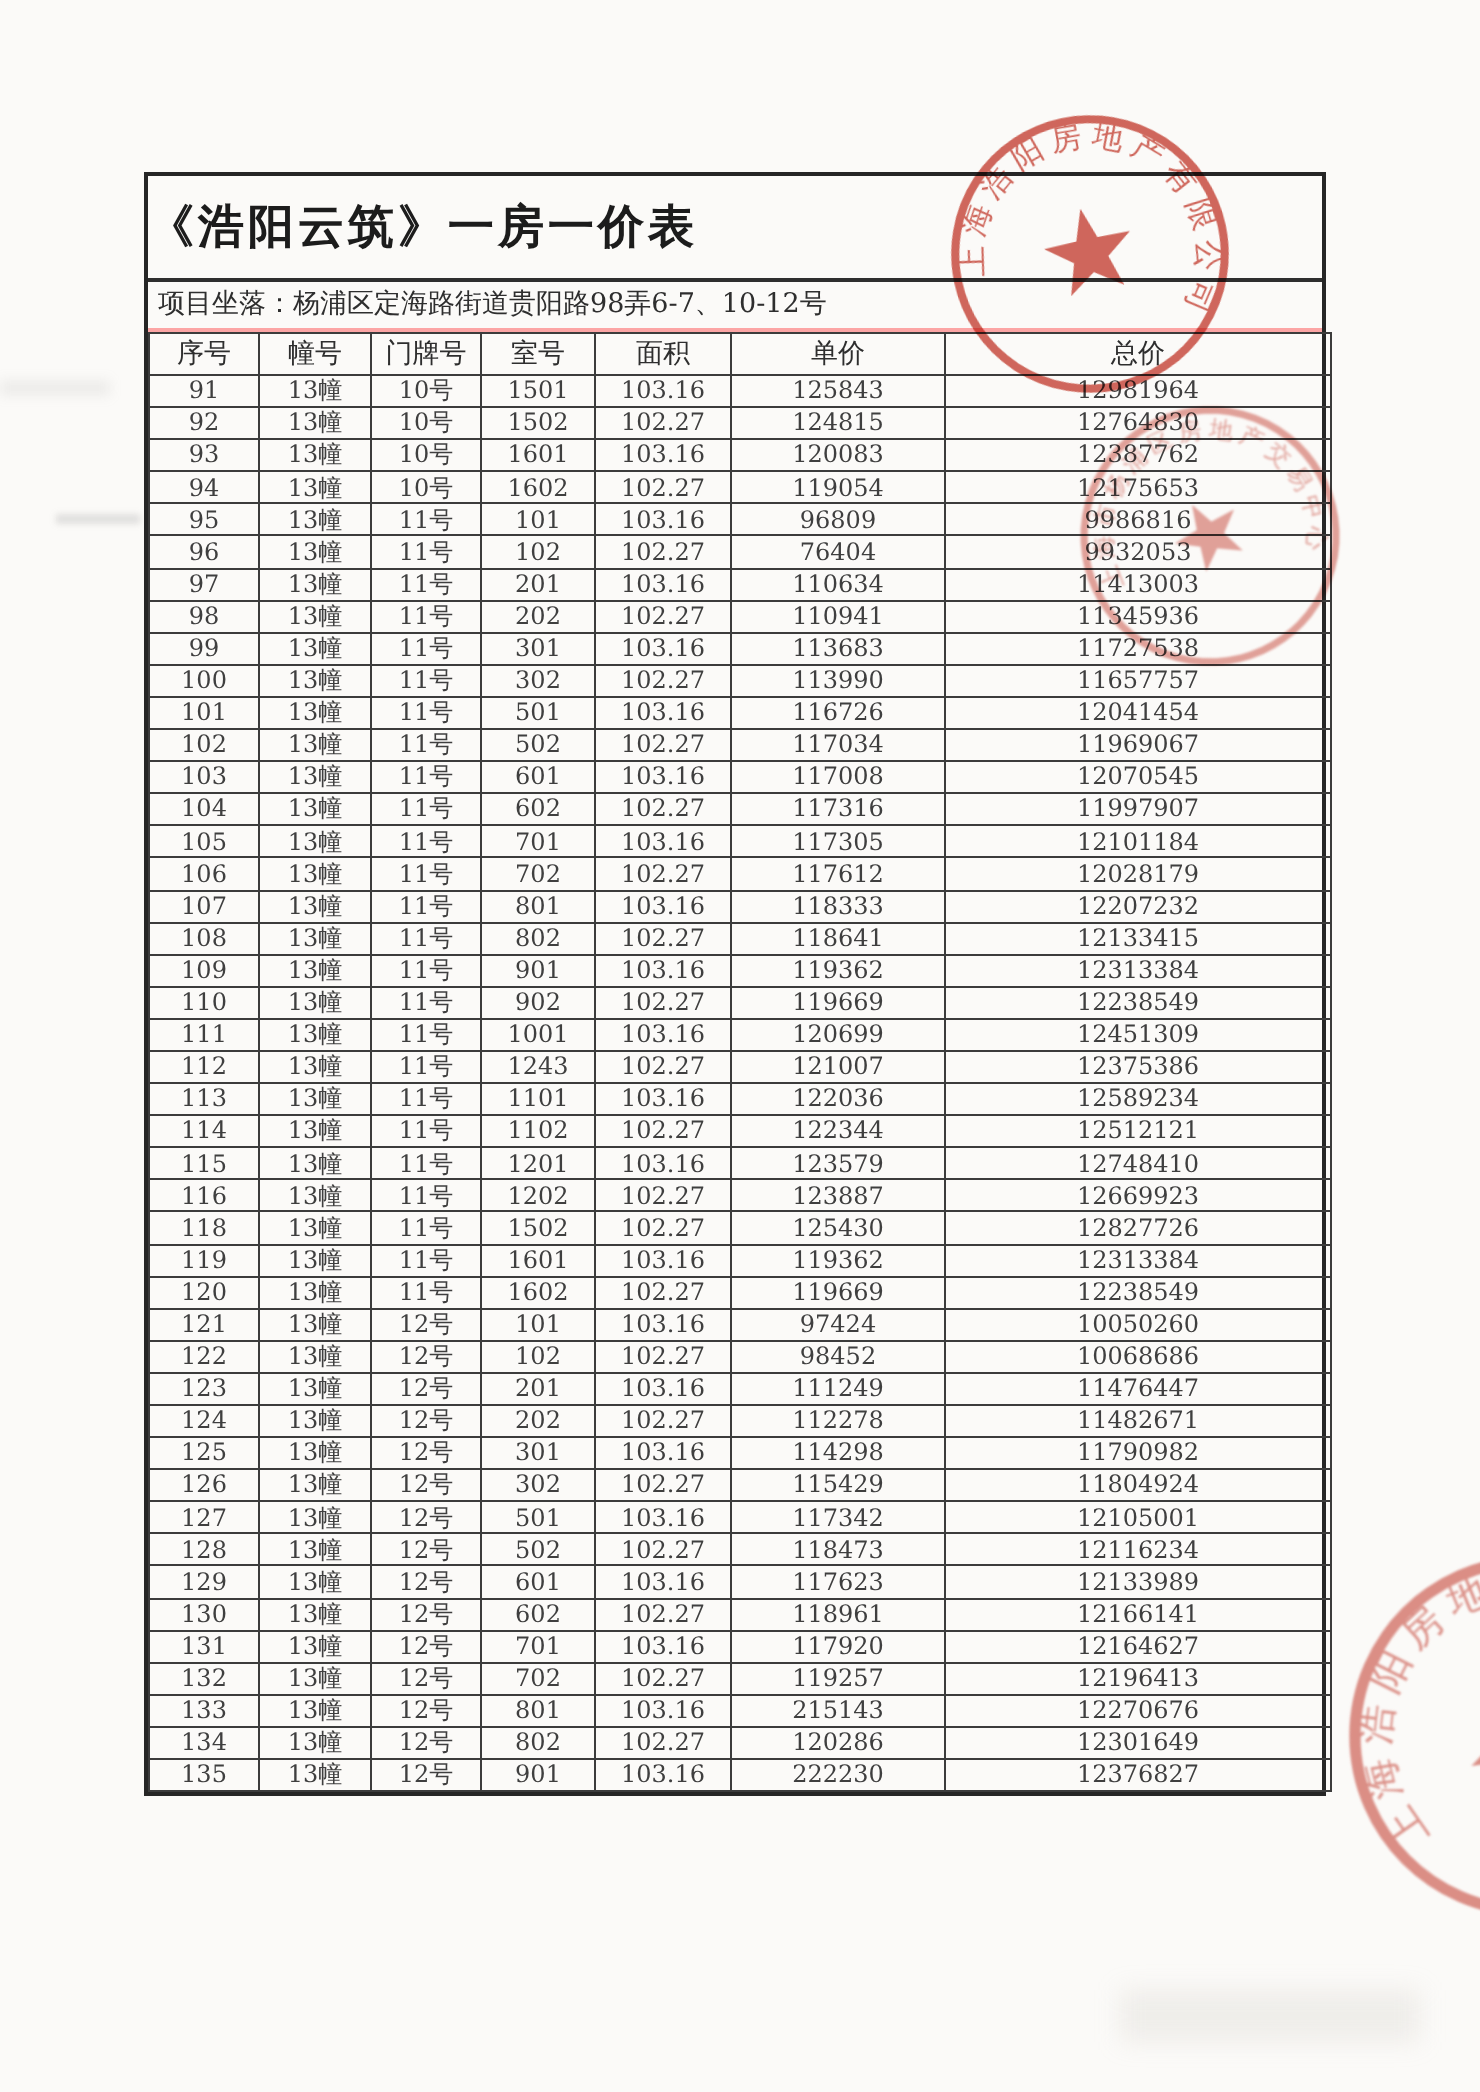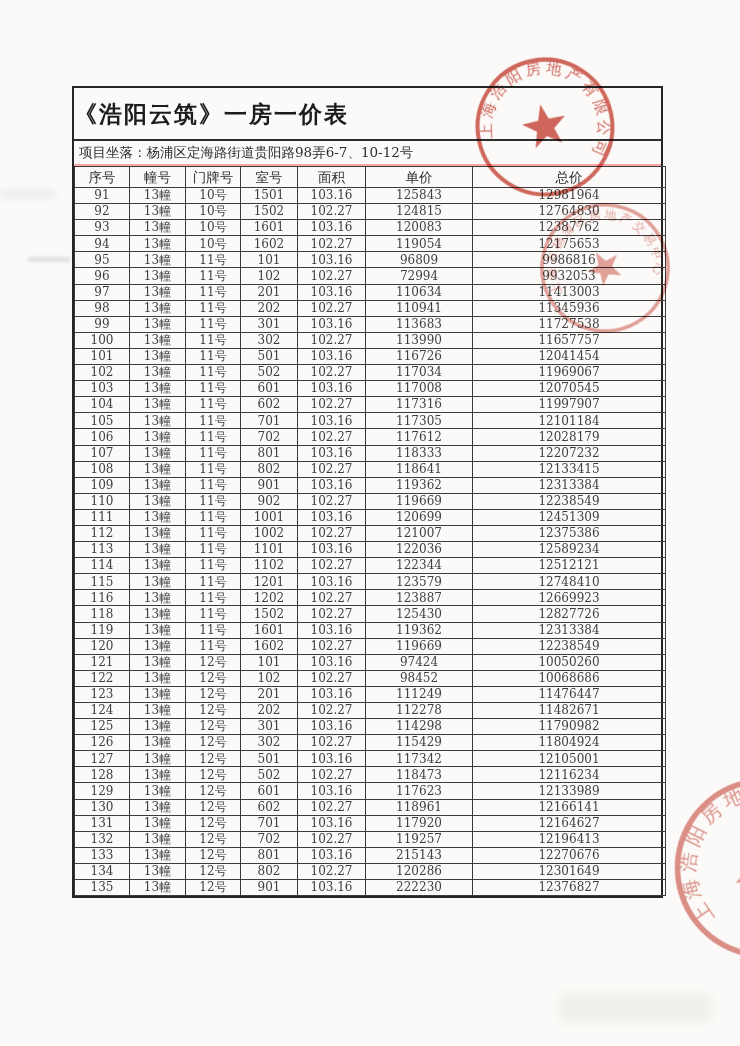--- a/index.html
+++ b/index.html
@@ -103,21 +103,21 @@
             <td>103.16</td>
             <td>96809</td>
             <td>9986816</td>
           </tr>
           <tr>
             <td>96</td>
             <td>13幢</td>
             <td>11号</td>
             <td>102</td>
             <td>102.27</td>
-            <td>72994</td>
+            <td>76404</td>
             <td>9932053</td>
           </tr>
           <tr>
             <td>97</td>
             <td>13幢</td>
             <td>11号</td>
             <td>201</td>
             <td>103.16</td>
             <td>110634</td>
             <td>11413003</td>
@@ -245,21 +245,21 @@
             <td>11号</td>
             <td>1001</td>
             <td>103.16</td>
             <td>120699</td>
             <td>12451309</td>
           </tr>
           <tr>
             <td>112</td>
             <td>13幢</td>
             <td>11号</td>
-            <td>1002</td>
+            <td>1243</td>
             <td>102.27</td>
             <td>121007</td>
             <td>12375386</td>
           </tr>
           <tr>
             <td>113</td>
             <td>13幢</td>
             <td>11号</td>
             <td>1101</td>
             <td>103.16</td>

